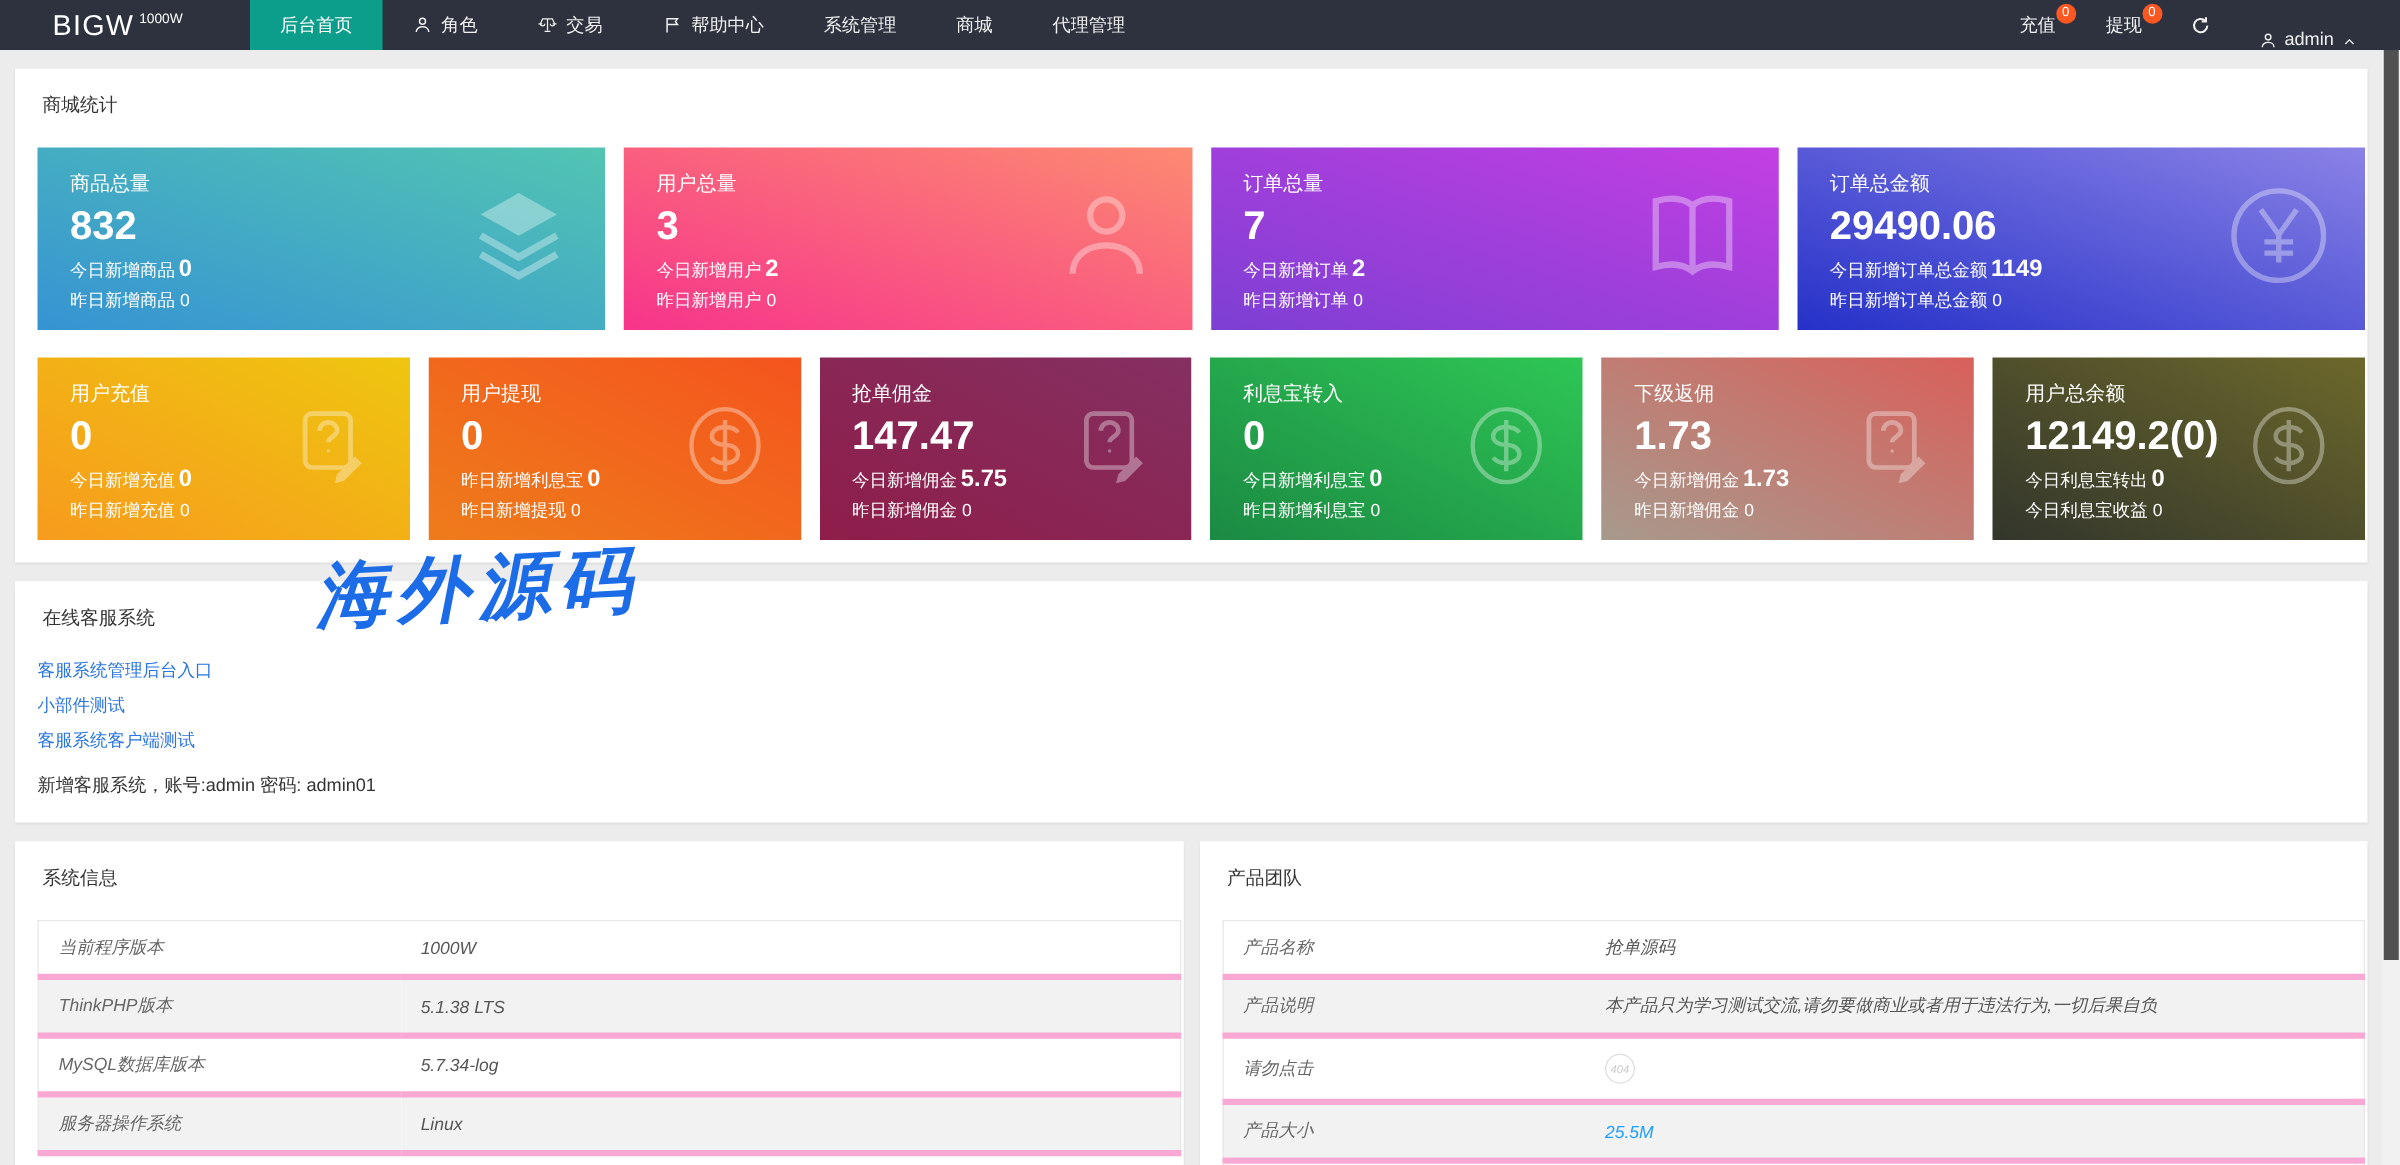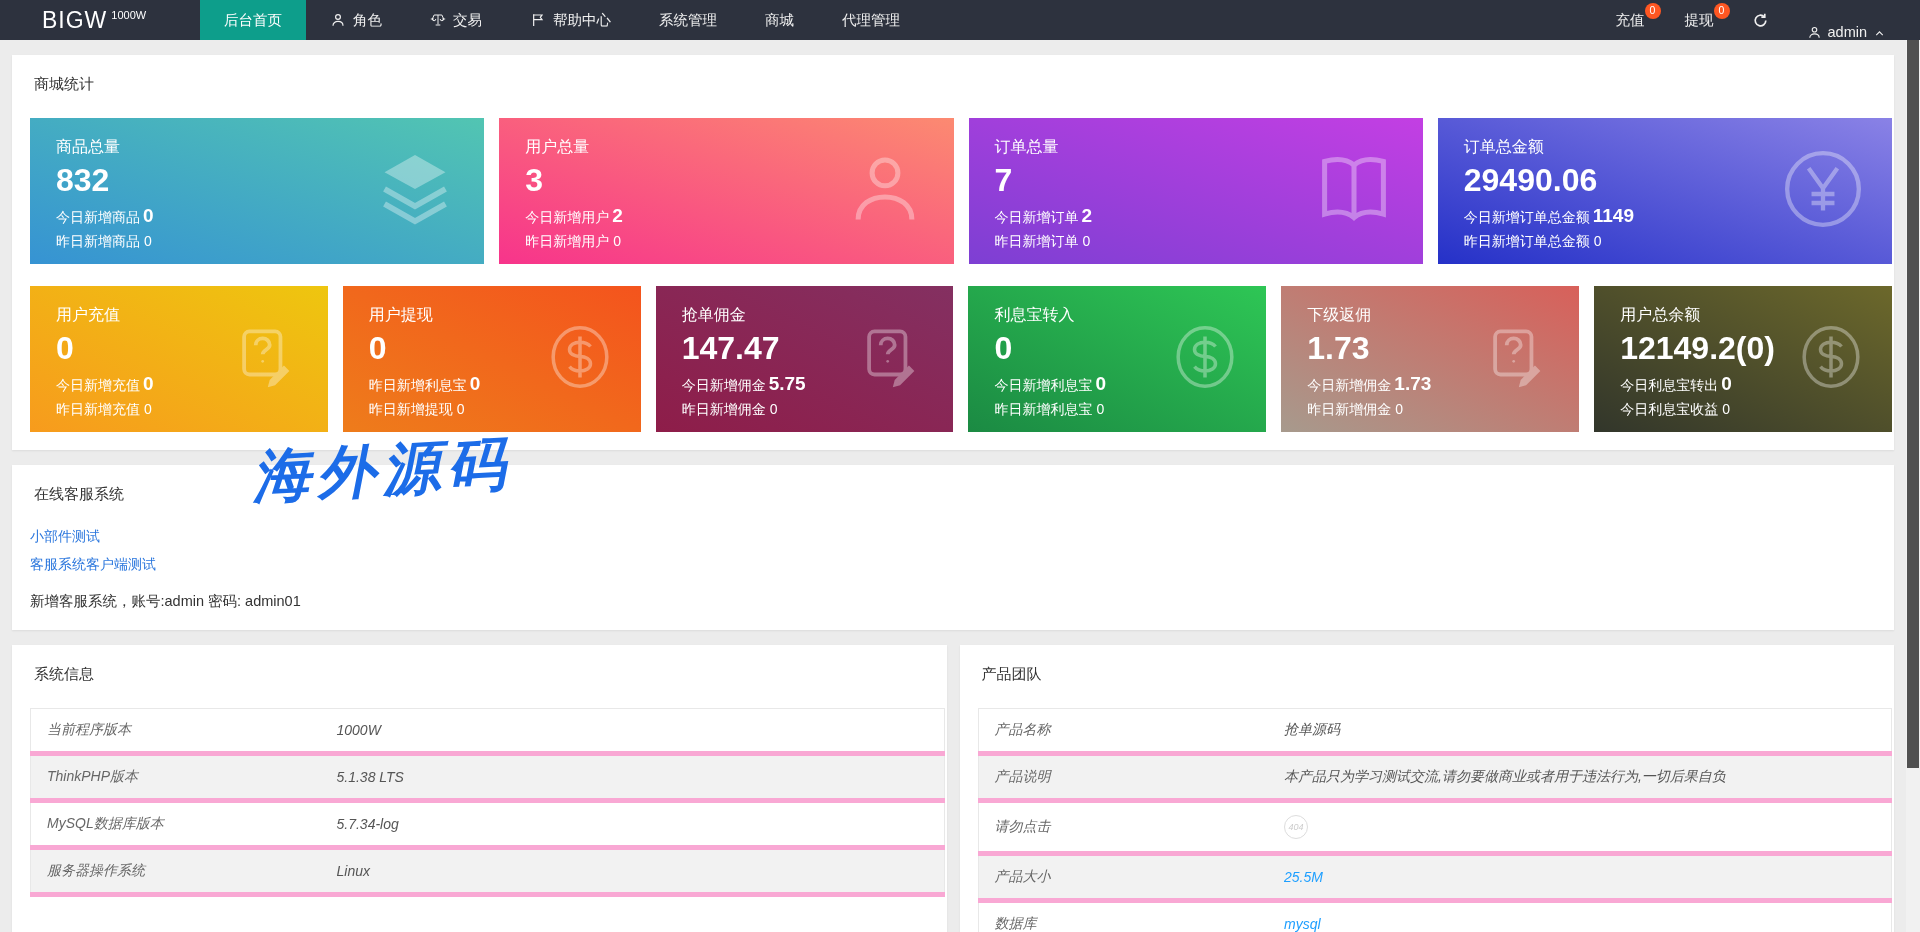--- a/index.html
+++ b/index.html
@@ -323,20 +323,21 @@
         <div class="card-icon"><svg viewBox="0 0 24 24" stroke="#fff" stroke-width="1.2" fill="none">
               <use href="#i-dollar"></use>
             </svg></div>
       </div>
     </div>
   </div>
 
   <div class="panel">
     <div class="section-title" style="margin-bottom:18px">在线客服系统</div>
     <div class="service-links">
+      <a class="service-link" style="color: rgb(42, 118, 221);">客服系统管理后台入口</a>
       <a class="service-link" style="color: rgb(42, 118, 221);">小部件测试</a>
       <a class="service-link" style="color: rgb(42, 118, 221);">客服系统客户端测试</a>
     </div>
     <div class="service-note">新增客服系统，账号:admin 密码: admin01</div>
   </div>
 
   <div class="bottom-row">
     <div class="panel">
       <div class="section-title">系统信息</div>
       <table class="info">

